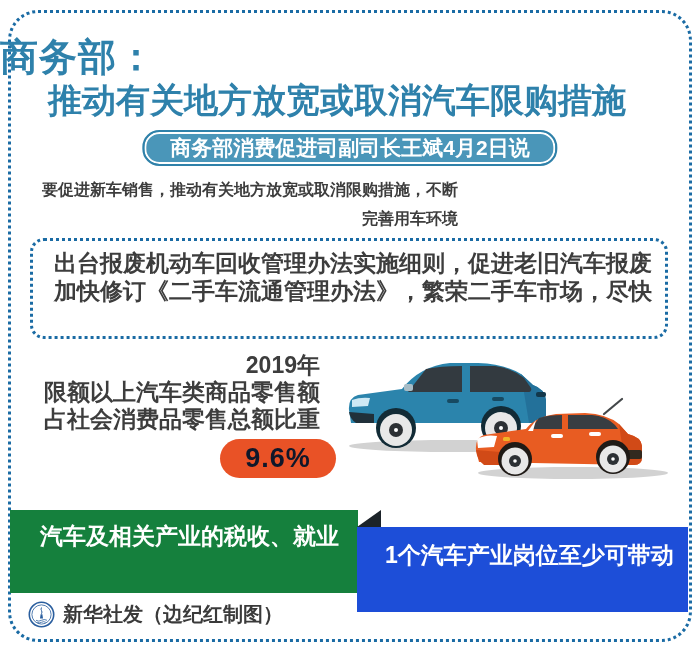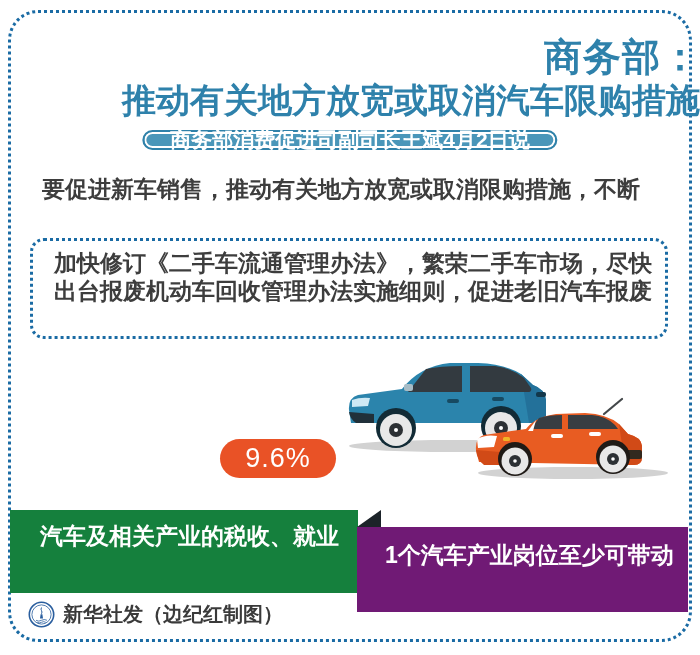--- a/index.html
+++ b/index.html
@@ -4,47 +4,47 @@
 <style>
   html,body{margin:0;padding:0;background:#ffffff;}
   #canvas{
     position:relative;width:700px;height:655px;background:#ffffff;overflow:hidden;
     font-family:"Liberation Sans","DejaVu Sans",sans-serif;
   }
   .outer-border{
     position:absolute;left:8px;top:10px;width:684px;height:632px;box-sizing:border-box;
     border:3px dotted #1a6ba4;border-radius:30px;pointer-events:none;
   }
-  .title{position:absolute;left:0;top:34px;width:700px;text-align:right;color:#2e81ab;font-weight:bold;}
+  .title{position:absolute;left:0;top:34px;width:700px;text-align:left;color:#2e81ab;font-weight:bold;}
   .title .t1{display:block;font-size:38px;line-height:46px;letter-spacing:1px;}
   .title .t2{display:block;font-size:34px;line-height:40px;margin-left:48px;}
   .banner{
-    position:absolute;left:50%;transform:translateX(-50%);top:130px;height:20px;box-sizing:border-box;
+    position:absolute;left:50%;transform:translateX(-50%);top:130px;height:36px;box-sizing:border-box;
     display:flex;align-items:center;justify-content:center;padding:0 26px;
     background:#4a96b9;border:2px solid #2f81a9;border-radius:17px;
     box-shadow:inset 0 0 0 2px #ffffff;
     color:#ffffff;font-size:21px;font-weight:bold;white-space:nowrap;
   }
-  .quote1{position:absolute;left:42px;top:175px;color:#3d3d3d;font-size:23px;line-height:29px;font-weight:bold;text-align:right;}
+  .quote1{position:absolute;left:42px;top:175px;color:#3d3d3d;font-size:16px;line-height:29px;font-weight:bold;text-align:right;}
   .quote1 span,.quote2 span,.fact span,.statdesc span{display:block;}
   .quote2{
     position:absolute;left:30px;top:238px;width:638px;height:101px;box-sizing:border-box;
     border:3px dotted #1a6ba4;border-radius:14px;background:#ffffff;
     padding:8px 0 0 21px;color:#3d3d3d;font-size:23px;line-height:28px;font-weight:bold;
   }
   .statdesc{position:absolute;left:40px;top:352px;width:280px;text-align:right;
     color:#3d3d3d;font-size:23px;line-height:27px;font-weight:bold;}
   .stat-badge{
     position:absolute;left:220px;top:439px;width:116px;height:39px;border-radius:20px;
-    background:#e95226;color:#ffffff;font-size:27px;font-weight:normal;letter-spacing:1px;
+    background:#e95226;color:#0f172a;font-size:27px;font-weight:bold;letter-spacing:1px;
     display:flex;align-items:center;justify-content:center;
   }
   .fact{box-sizing:border-box;color:#ffffff;font-size:23px;line-height:30px;font-weight:bold;position:absolute;}
   .fact-orange{left:10px;top:510px;width:348px;height:83px;background:#15803d;padding:11px 0 0 30px;}
-  .fact-blue{left:357px;top:527px;width:331px;height:85px;background:#701a75;padding:13px 0 0 28px;}
+  .fact-blue{left:357px;top:527px;width:331px;height:85px;background:#1d4ed8;padding:13px 0 0 28px;}
   .fold{
     position:absolute;left:357px;top:510px;width:24px;height:17px;background:#1c2329;
     clip-path:polygon(0 100%,100% 0,100% 100%);
   }
   .cars{position:absolute;left:340px;top:350px;width:360px;height:145px;}
   .footer{position:absolute;left:28px;top:601px;display:flex;align-items:center;}
   .emblem{width:27px;height:27px;flex:0 0 auto;}
   .credit{margin-left:8px;color:#3a3a3a;font-size:20px;font-weight:bold;line-height:27px;white-space:nowrap;}
 </style>
 </head>
@@ -56,27 +56,33 @@
 
   <div class="title">
     <span class="t1">商务部：</span>
     <span class="t2">推动有关地方放宽或取消汽车限购措施</span>
   </div>
 
   <div class="banner">商务部消费促进司副司长王斌4月2日说</div>
 
   <div class="quote1">
     <span>要促进新车销售，推动有关地方放宽或取消限购措施，不断</span>
+    <span>完善用车环境</span>
   </div>
 
   <div class="quote2">
+    <span>出台报废机动车回收管理办法实施细则，促进老旧汽车报废</span>
     <span>加快修订《二手车流通管理办法》，繁荣二手车市场，尽快</span>
-    <span>出台报废机动车回收管理办法实施细则，促进老旧汽车报废</span>
   </div>
 
+  <div class="statdesc">
+    <span>2019年</span>
+    <span>限额以上汽车类商品零售额</span>
+    <span>占社会消费品零售总额比重</span>
+  </div>
 
   <div class="stat-badge">9.6%</div>
 
   <svg class="cars" viewBox="340 350 360 145" xmlns="http://www.w3.org/2000/svg" aria-hidden="true">
 
     <g>
       <ellipse cx="452" cy="446" rx="103" ry="6" fill="#d2d2d2"></ellipse>
       <path d="M 351,423 L 349,410 Q 348,398 358,395 L 402,389 Q 420,366 450,363 L 478,363
                Q 505,364 521,374 L 533,385 Q 545,389 546,400 L 546,415 Q 546,423 537,423 Z" fill="#2b84ac"></path>
       <path d="M 521,374 L 533,385 Q 545,389 546,400 L 546,415 Q 546,423 537,423 L 529,423 Z" fill="#23719a"></path>

